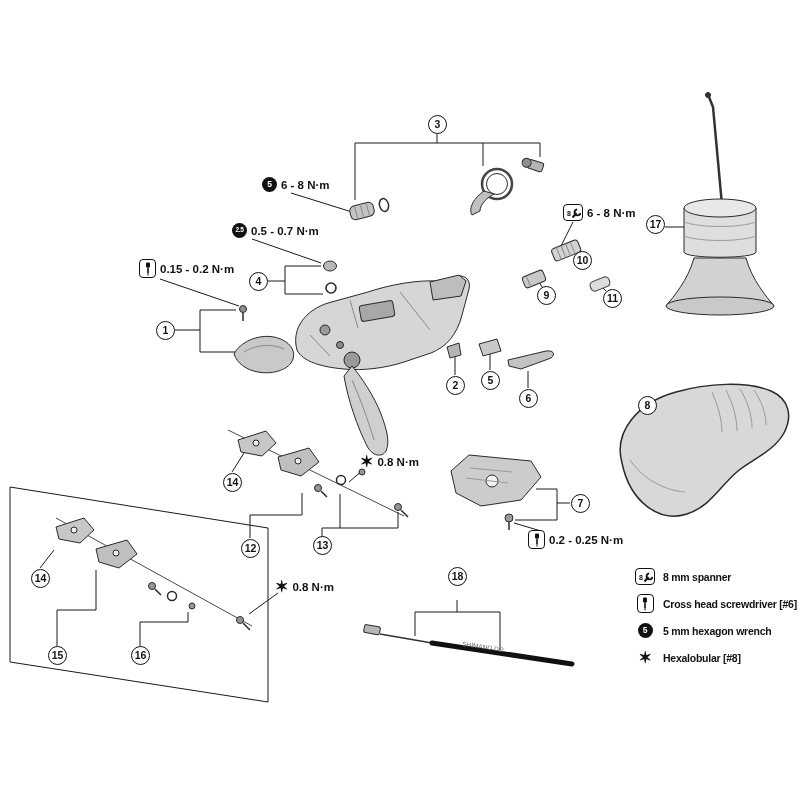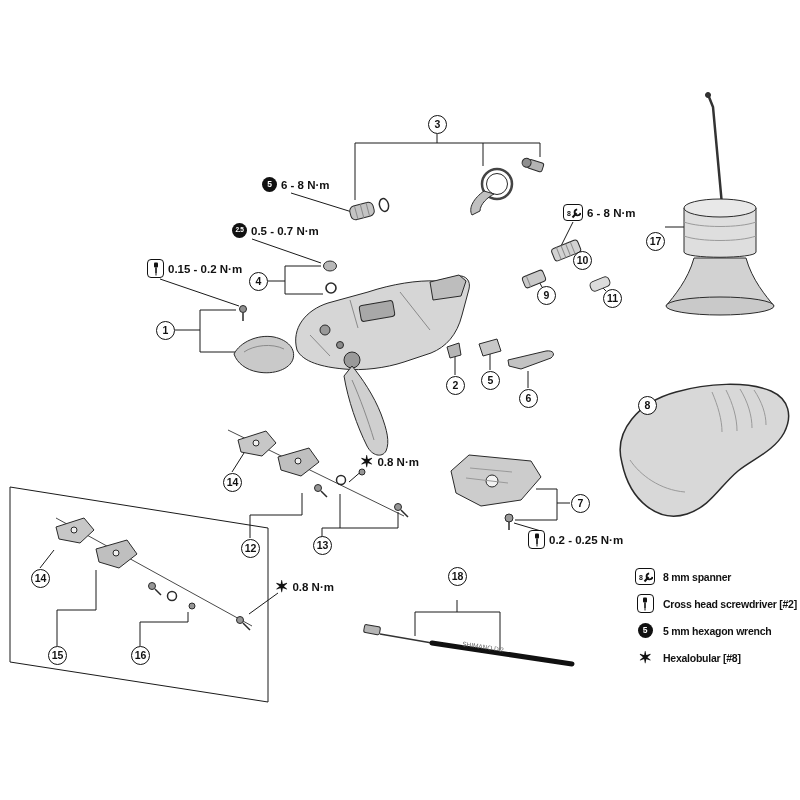--- a/index.html
+++ b/index.html
@@ -207,32 +207,32 @@
   <div class="callout" style="left:638px;top:396px">8</div>
   <div class="callout" style="left:537px;top:286px">9</div>
   <div class="callout" style="left:573px;top:251px">10</div>
   <div class="callout" style="left:603px;top:289px">11</div>
   <div class="callout" style="left:241px;top:539px">12</div>
   <div class="callout" style="left:313px;top:536px">13</div>
   <div class="callout" style="left:223px;top:473px">14</div>
   <div class="callout" style="left:31px;top:569px">14</div>
   <div class="callout" style="left:48px;top:646px">15</div>
   <div class="callout" style="left:131px;top:646px">16</div>
-  <div class="callout" style="left:646px;top:232px">17</div>
+  <div class="callout" style="left:646px;top:215px">17</div>
   <div class="callout" style="left:448px;top:567px">18</div>
 
   <div class="torque" style="left:262px;top:177px">
     <span class="disc big">5</span>
     <span>6 - 8 N·m</span>
   </div>
   <div class="torque" style="left:232px;top:223px">
     <span class="disc small">2.5</span>
     <span>0.5 - 0.7 N·m</span>
   </div>
-  <div class="torque" style="left:147px;top:259px">
+  <div class="torque" style="left:139px;top:259px">
     <span class="toolbox">
       <svg width="12" height="14" viewBox="0 0 12 14">
           <rect x="4" y="0.5" width="4" height="5" rx="1" fill="#111"></rect>
           <rect x="5.2" y="5.5" width="1.6" height="5.5" fill="#111"></rect>
           <path d="M6,11 L6,13.5" stroke="#111" stroke-width="1"></path>
         </svg>
     </span>
     <span>0.15 - 0.2 N·m</span>
   </div>
   <div class="torque" style="left:563px;top:204px">
@@ -280,21 +280,21 @@
     <div class="legend-row">
       <span class="icon-col">
         <span class="toolbox">
           <svg width="12" height="14" viewBox="0 0 12 14">
               <rect x="4" y="0.5" width="4" height="5" rx="1" fill="#111"></rect>
               <rect x="5.2" y="5.5" width="1.6" height="5.5" fill="#111"></rect>
               <path d="M6,11 L6,13.5" stroke="#111" stroke-width="1"></path>
             </svg>
         </span>
       </span>
-      <span>Cross head screwdriver [#2]</span>
+      <span>Cross head screwdriver [#6]</span>
     </div>
     <div class="legend-row">
       <span class="icon-col">
         <span class="disc big">5</span>
       </span>
       <span>5 mm hexagon wrench</span>
     </div>
     <div class="legend-row">
       <span class="icon-col">
         <span class="star">✶</span>

